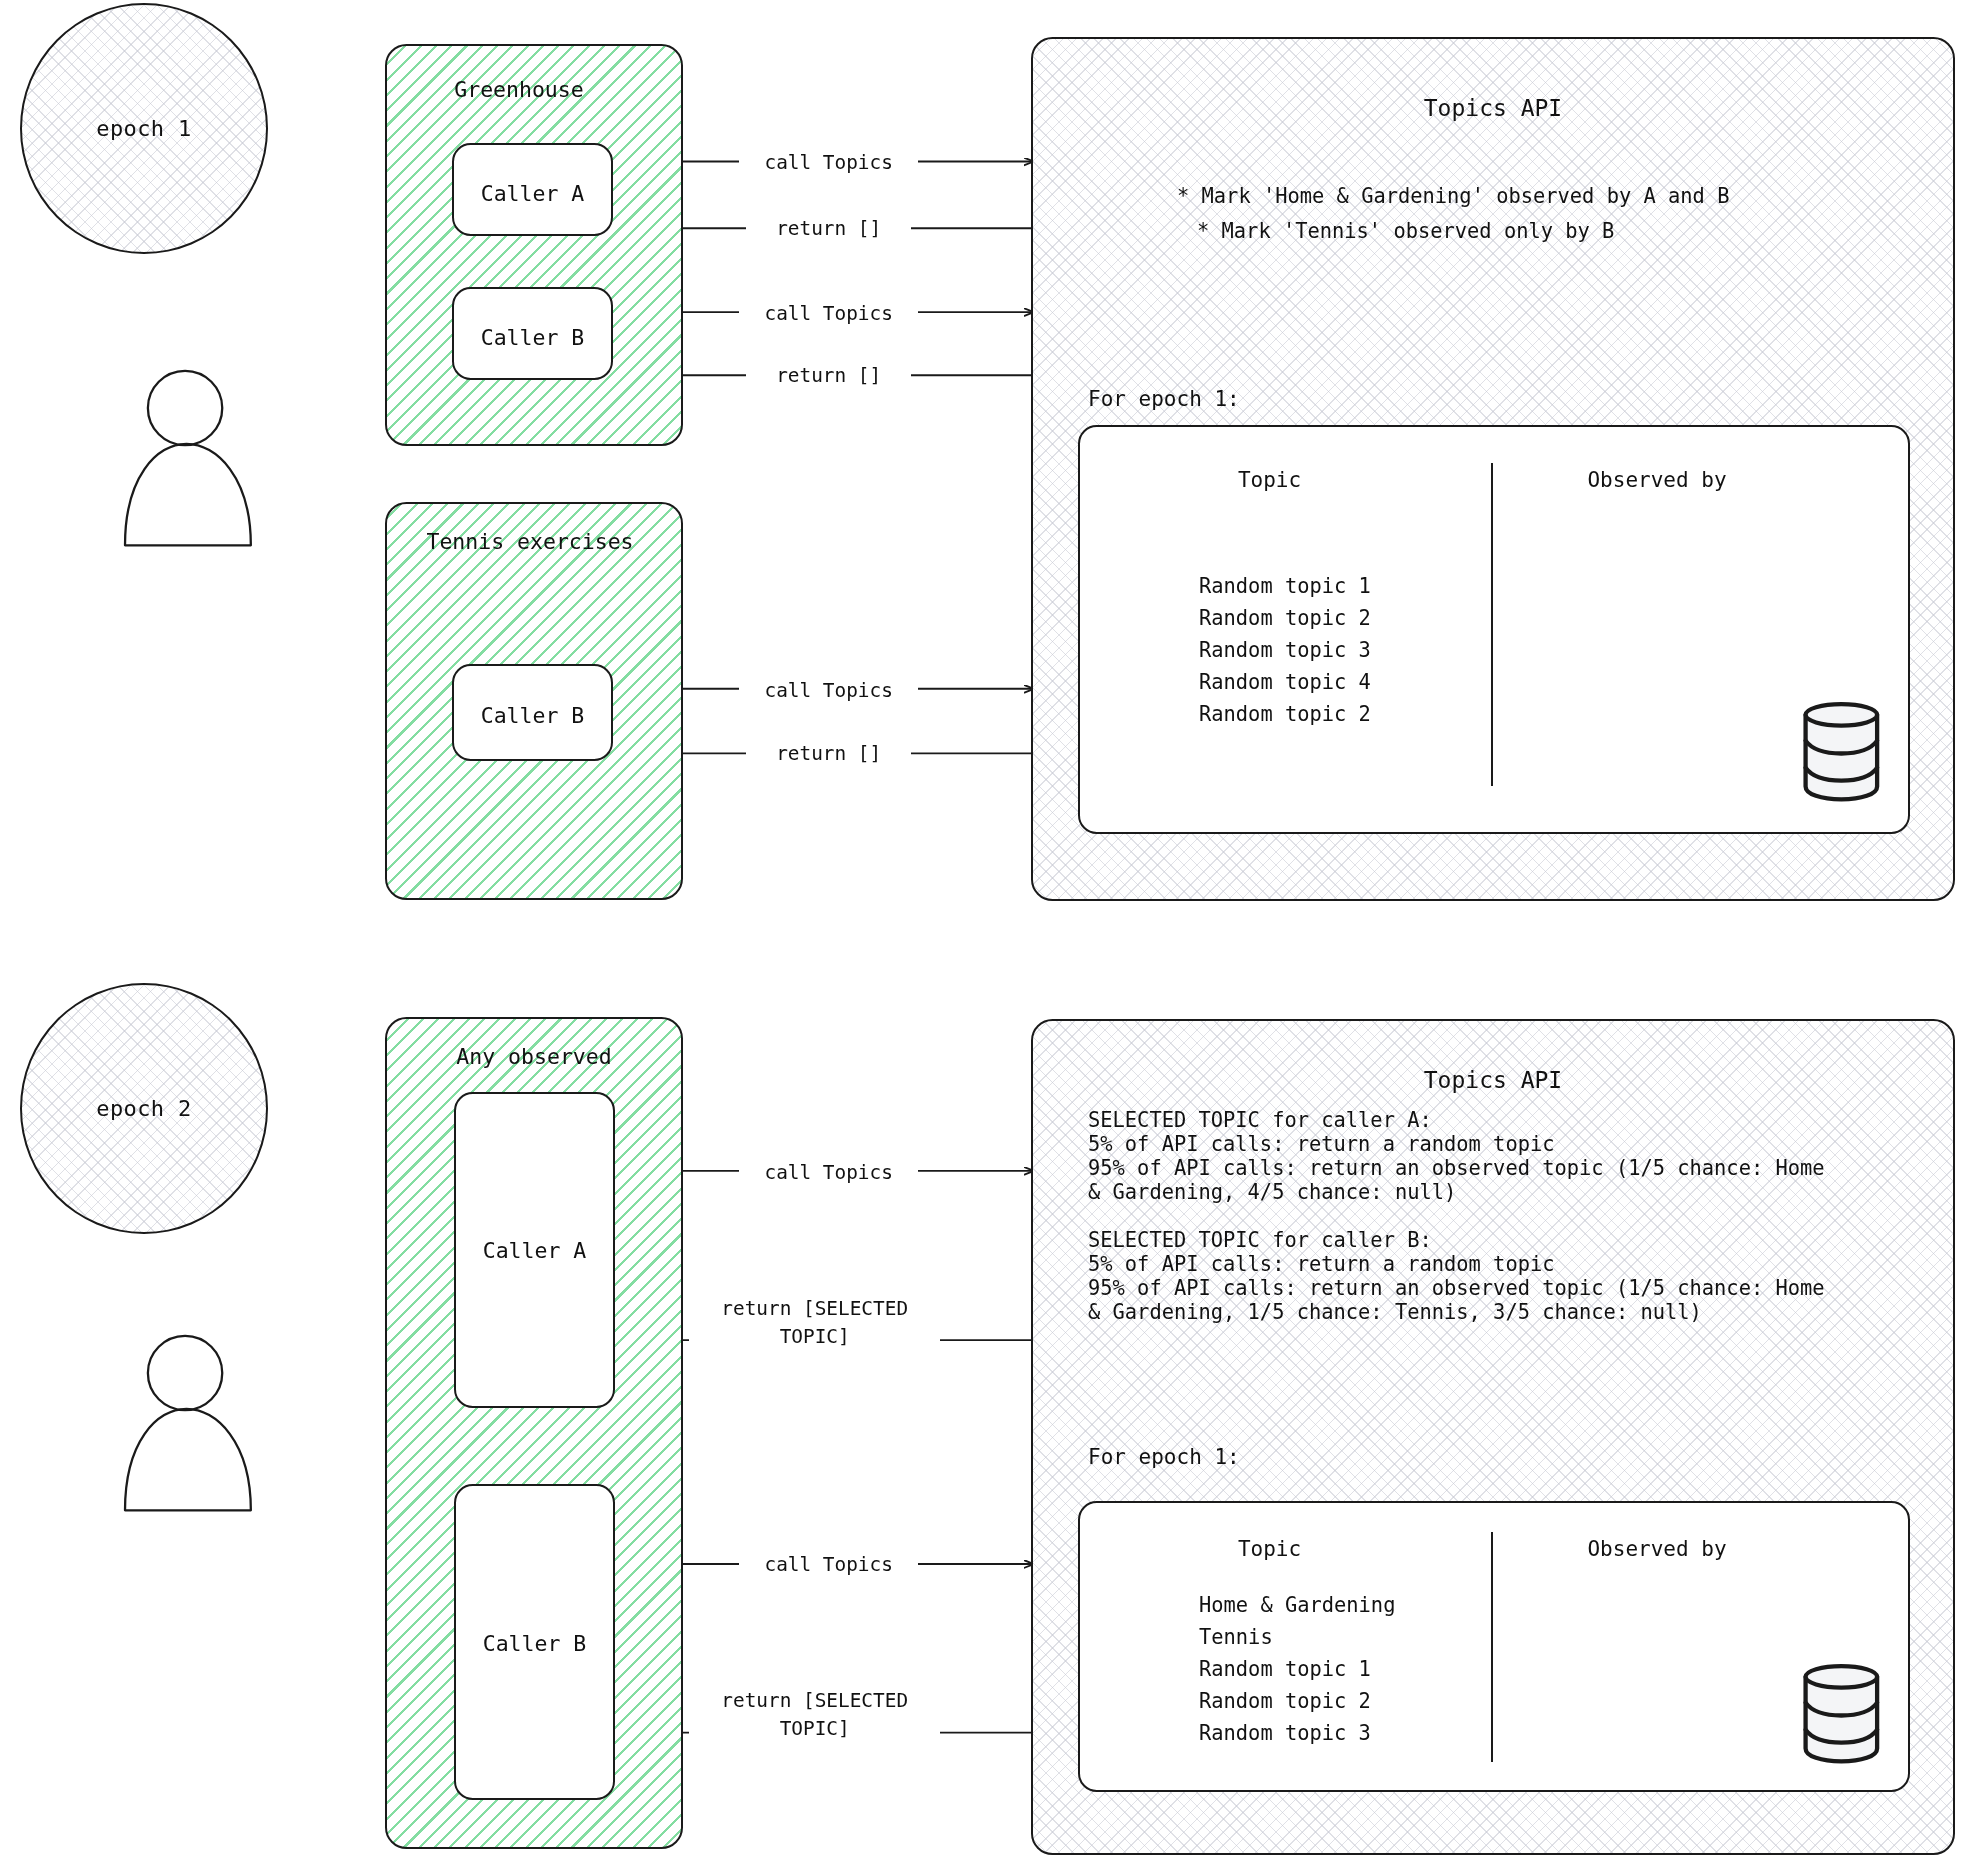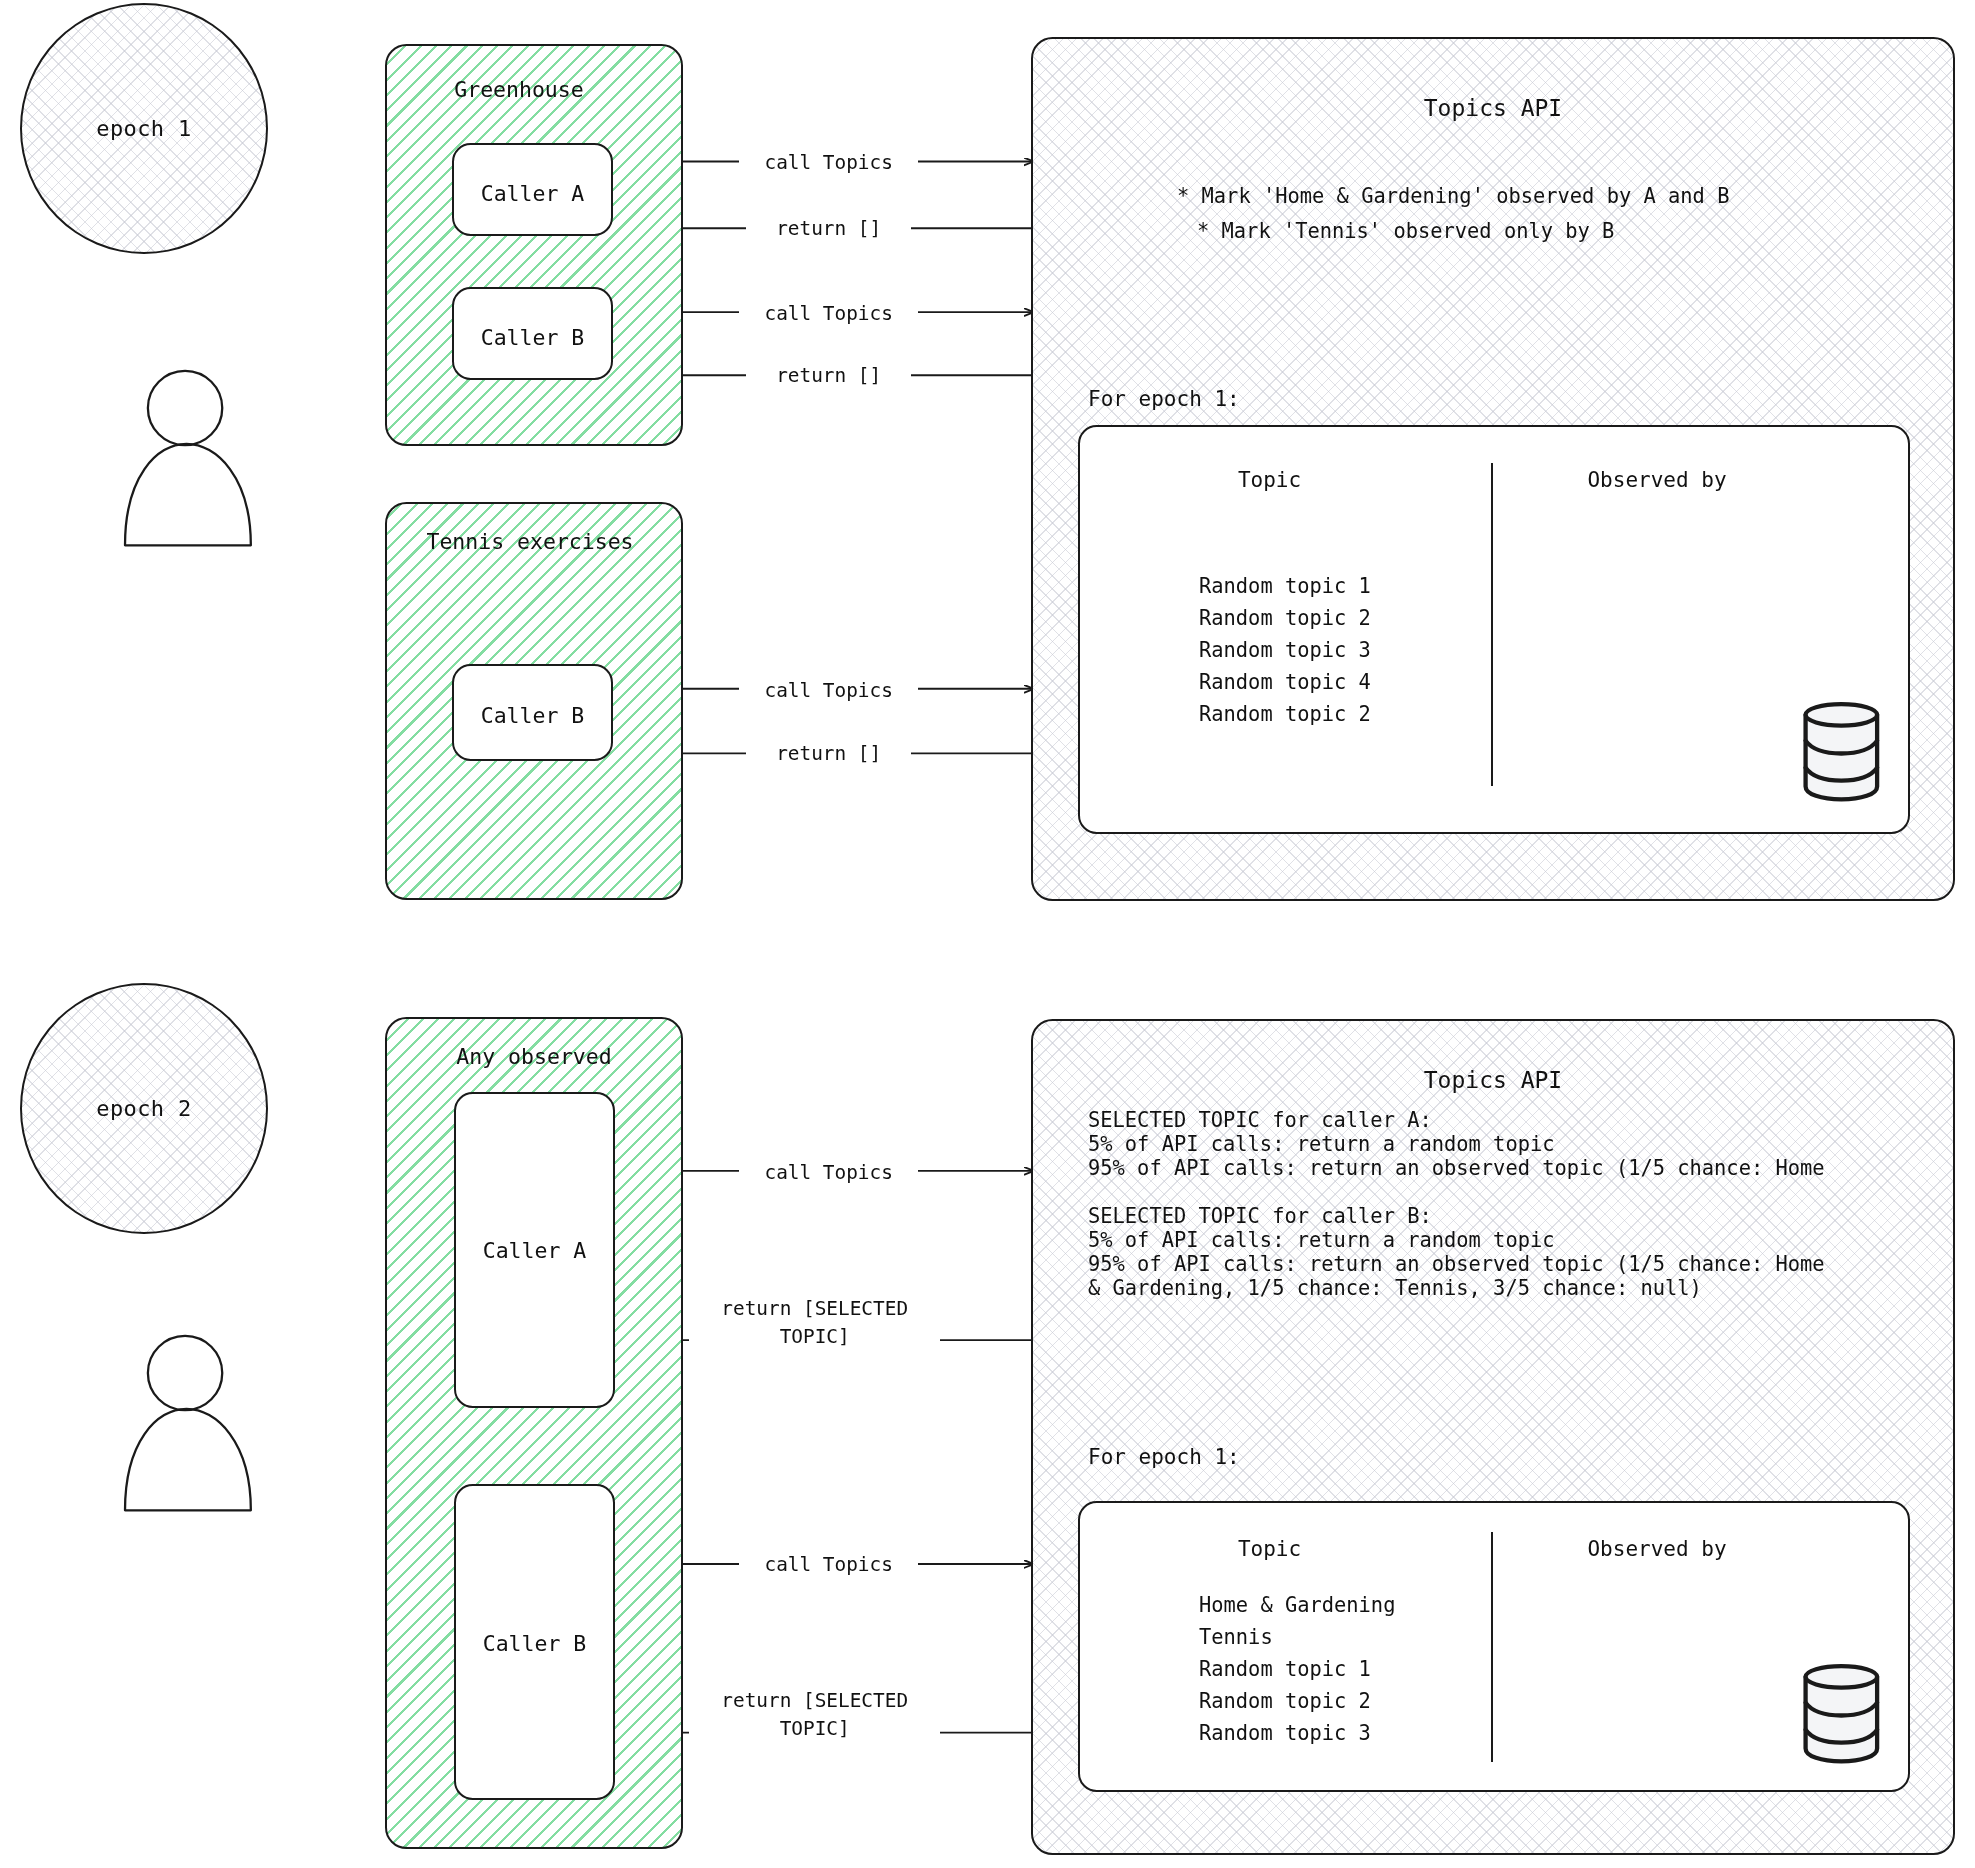--- a/index.html
+++ b/index.html
@@ -214,20 +214,21 @@
 TOPIC]</div>
 
   <div class="rbox xhatch" style="left:1031px;top:1019px;width:924px;height:836px;">
   </div>
   <div class="lbl t-api-title ctr" style="left:1031px;top:1064px;width:924px;">Topics API</div>
 
   <div style="position:absolute;left:1088px;top:1108px;width:854px;">
     <div class="t-body">SELECTED TOPIC for caller A:</div>
     <div class="t-body">5% of API calls: return a random topic</div>
     <div class="t-body">95% of API calls: return an observed topic (1/5 chance: Home</div>
+    <div class="t-body">&amp; Gardening, 4/5 chance: null)</div>
     <div class="t-body">&nbsp;</div>
     <div class="t-body">SELECTED TOPIC for caller B:</div>
     <div class="t-body">5% of API calls: return a random topic</div>
     <div class="t-body">95% of API calls: return an observed topic (1/5 chance: Home</div>
     <div class="t-body">&amp; Gardening, 1/5 chance: Tennis,  3/5 chance: null)</div>
   </div>
 
   <div class="lbl t-epochsub" style="left:1088px;top:1443px;">For epoch 1:</div>
 
   <div class="rbox white" style="left:1078px;top:1501px;width:832px;height:291px;border-radius:18.7px;">

